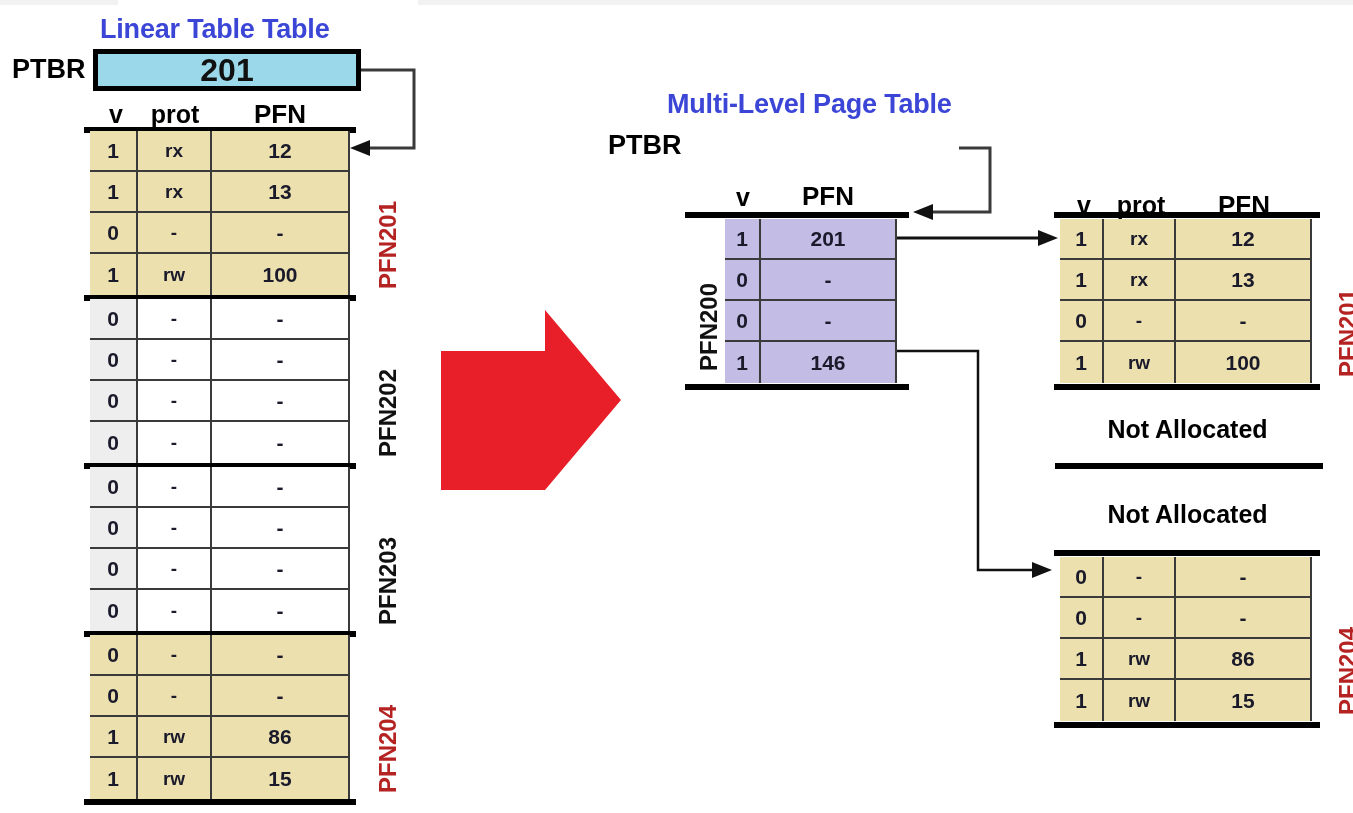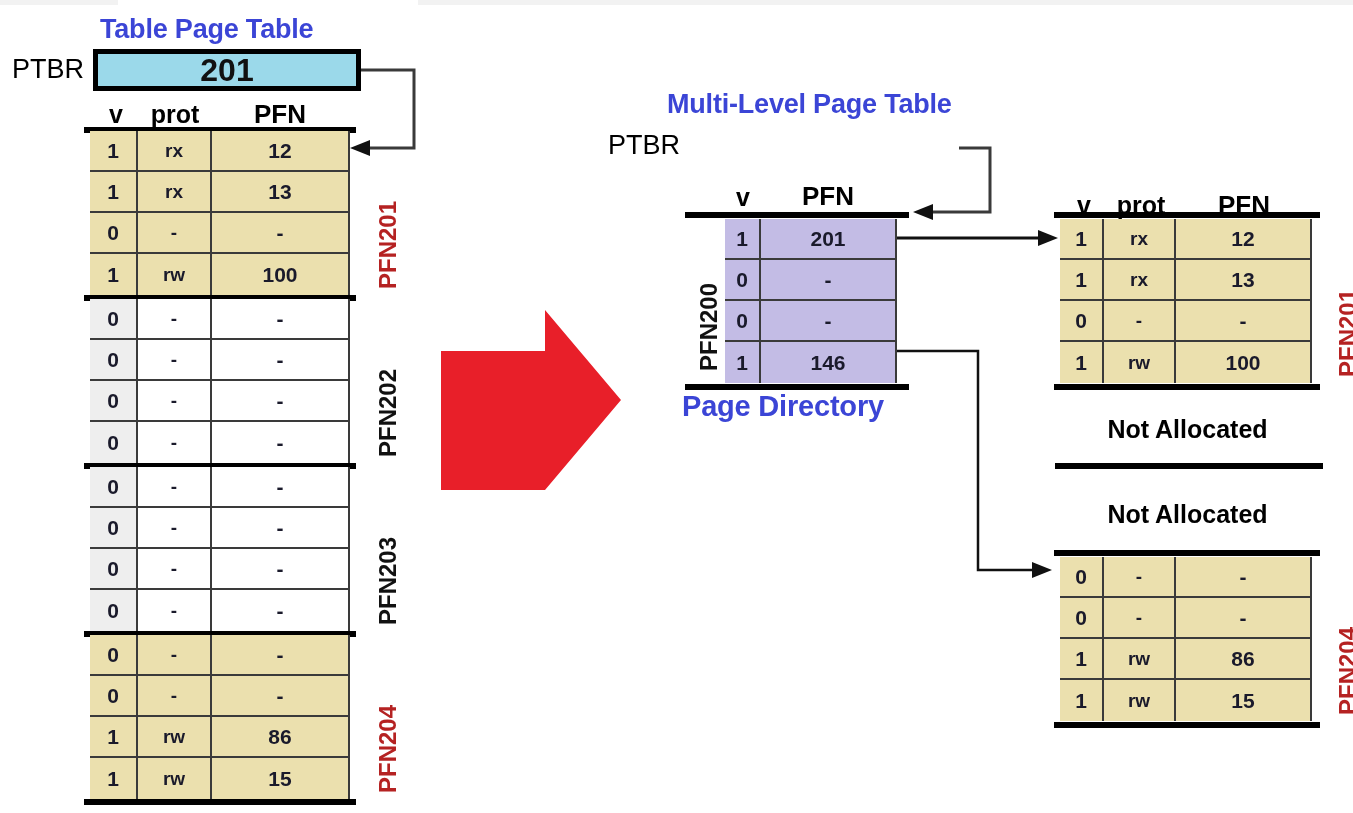--- a/index.html
+++ b/index.html
@@ -35,21 +35,21 @@
     position: absolute;
     color: #3b45d6;
     font-weight: bold;
     white-space: nowrap;
     letter-spacing: -0.2px;
   }
 
   
   .ptbr-label {
     position: absolute;
-    font-weight: normal;
+    font-weight: bold;
     color: #000;
     white-space: nowrap;
   }
   .ptbr-box {
     position: absolute;
     background: #9bd9ea;
     border: 5px solid #000;
     box-sizing: border-box;
     display: flex;
     align-items: center;
@@ -134,21 +134,21 @@
   }
 </style>
 </head>
 <body>
 
 <div id="stage">
 
   <div class="topband"></div>
   <div class="topband2"></div>
 
-  <div class="blue-title" style="left:100px; top:14px; font-size:27px;">Table Page Table</div>
+  <div class="blue-title" style="left:100px; top:14px; font-size:27px;">Linear Table Table</div>
 
   <div class="ptbr-label" style="left:12px; top:54px; font-size:27px;">PTBR</div>
 
   <div class="ptbr-box" style="left:93px; top:49px; width:268px; height:42px; font-size:32px;">201</div>
 
   <div class="colhead" style="left:100px; top:100px; width:32px; font-size:25px;">v</div>
   <div class="colhead" style="left:138px; top:100px; width:74px; font-size:25px;">prot</div>
   <div class="colhead" style="left:212px; top:99px; width:136px; font-size:26px;">PFN</div>
 
   <div id="linear-sections">
@@ -303,21 +303,20 @@
         <div class="row" style="height: 41px;">
           <div class="cell purple" style="width: 36px; font-size: 21px;">1</div>
           <div class="cell purple" style="width: 134px; font-size: 21px; border-right: none;">146</div>
         </div>
       </div>
       <div class="leftedge" style="left: 895px; top: 219px; height: 164px;"></div>
       <div class="thickbar" style="left: 685px; top: 384px; width: 224px;"></div>
       <div class="vlabel black" style="left: 695px; top: 371px; font-size: 24px;">PFN200</div>
     </div>
 
-  <div class="blue-title" style="left:682px; top:390px; font-size:29px;">Page Directory</div>
 
   <div class="colhead" style="left:1068px; top:191px; width:32px; font-size:25px;">v</div>
   <div class="colhead" style="left:1105px; top:191px; width:72px; font-size:25px;">prot</div>
   <div class="colhead" style="left:1177px; top:190px; width:134px; font-size:26px;">PFN</div>
 
   <div id="leaf-tables">
       <div class="thickbar" style="left: 1054px; top: 212px; width: 266px;"></div>
       <div class="leftedge" style="left: 1060px; top: 219px; height: 164px;"></div>
       <div class="pt" style="left: 1060px; top: 219px; width: 250px; height: 164px;">
         <div class="row" style="height: 41px;">

